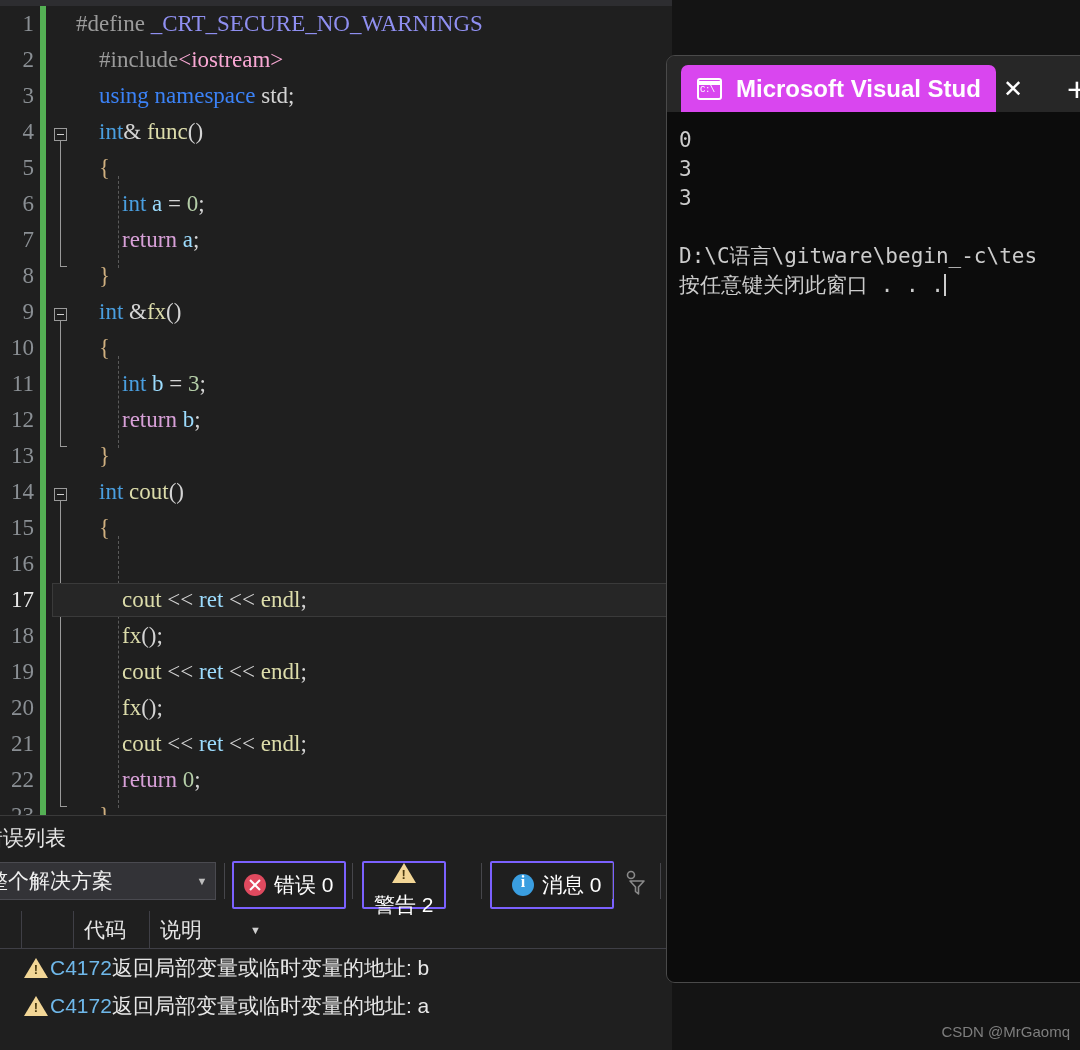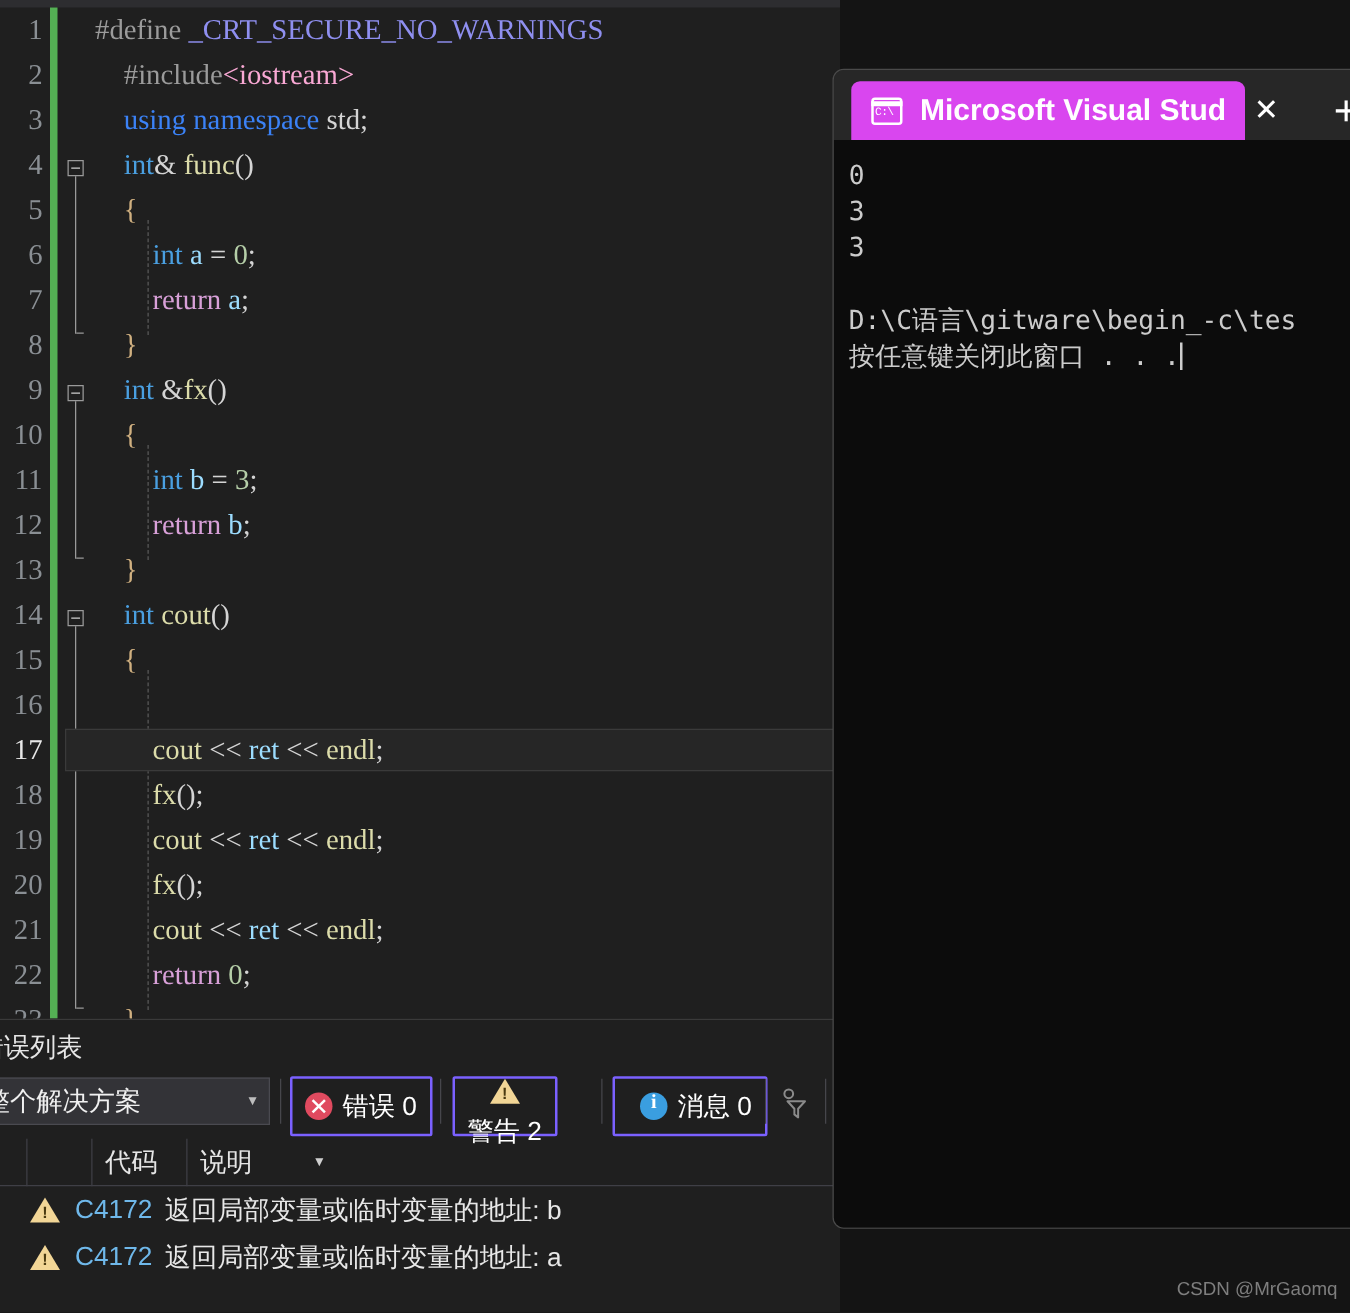--- a/index.html
+++ b/index.html
@@ -147,21 +147,21 @@
   }
   .hcell {
     height: 38px; display: flex; align-items: center; padding: 0 10px;
     border-right: 1px solid #3f3f46; font-size: 21px; color: #e6e6e6;
     white-space: nowrap;
   }
   .hcell.sortable { gap: 8px; }
   .sort-caret { color: #cfcfcf; font-size: 11px; }
   .el-rows { position: absolute; left: 0; top: 133px; width: 672px; }
   .el-row {
-    height: 38px; display: flex; align-items: center; gap: 10px; padding-left: 24px;
+    height: 38px; display: flex; align-items: center; padding-left: 24px;
   }
   .el-row .ic-warn { margin-right: 2px; }
   .el-code { font-size: 21px; color: #6fb8ea; white-space: nowrap; }
   .el-desc { font-size: 21px; color: #e8e8e8; white-space: nowrap; }
 
   
   .console {
     position: absolute; left: 666px; top: 55px; width: 420px; height: 928px;
     background: #272727; border: 1px solid #4a4a4a;
     border-radius: 9px 0 0 9px; overflow: hidden;

